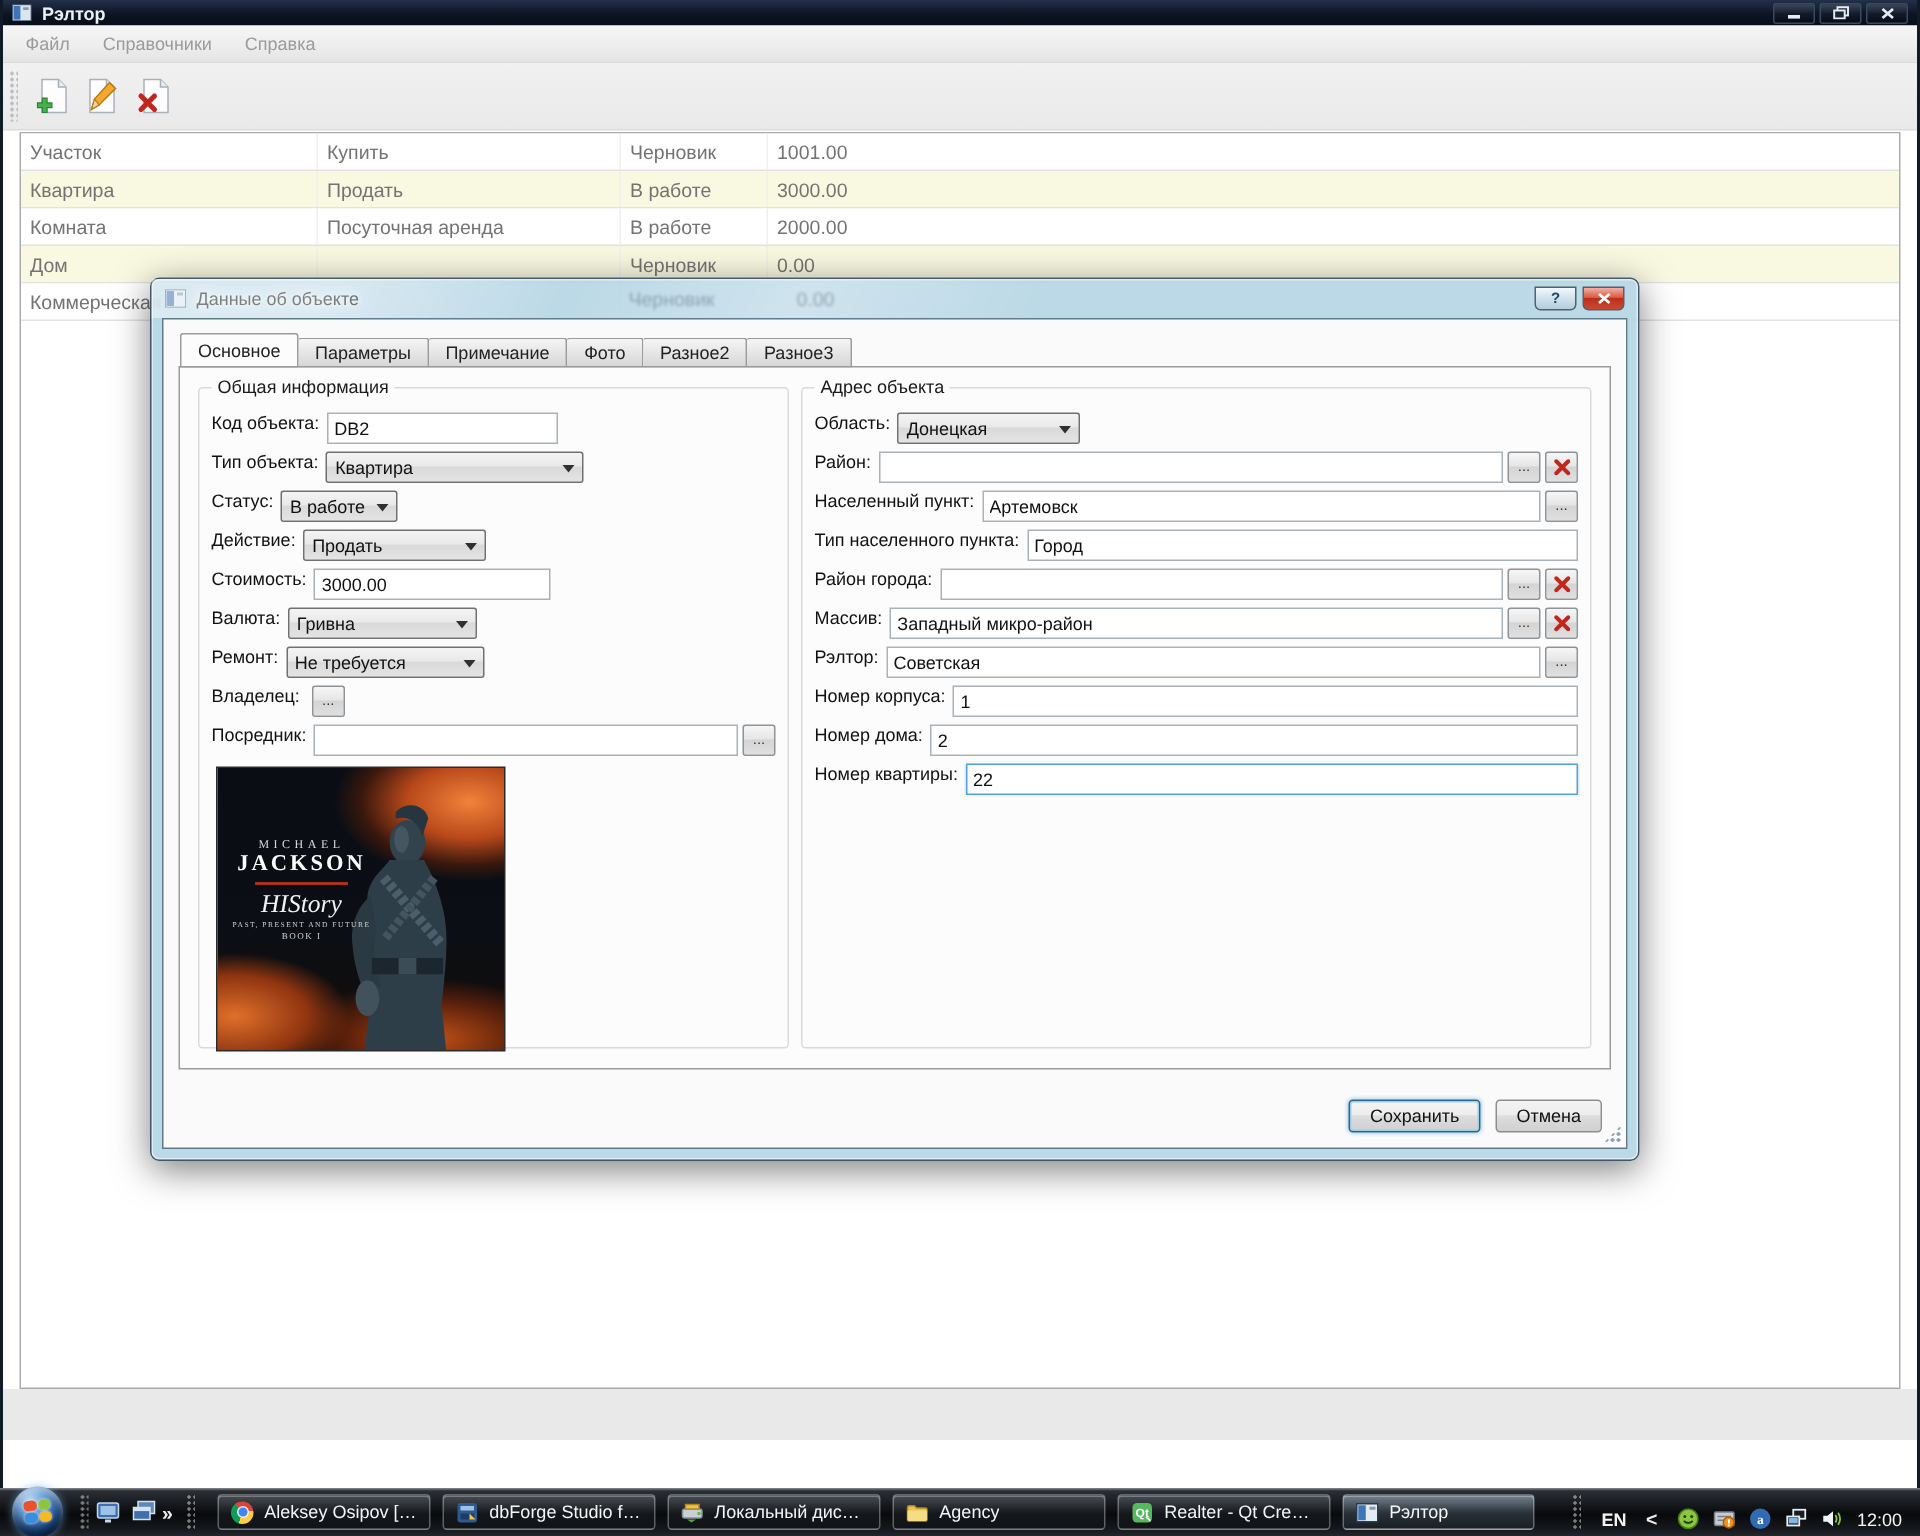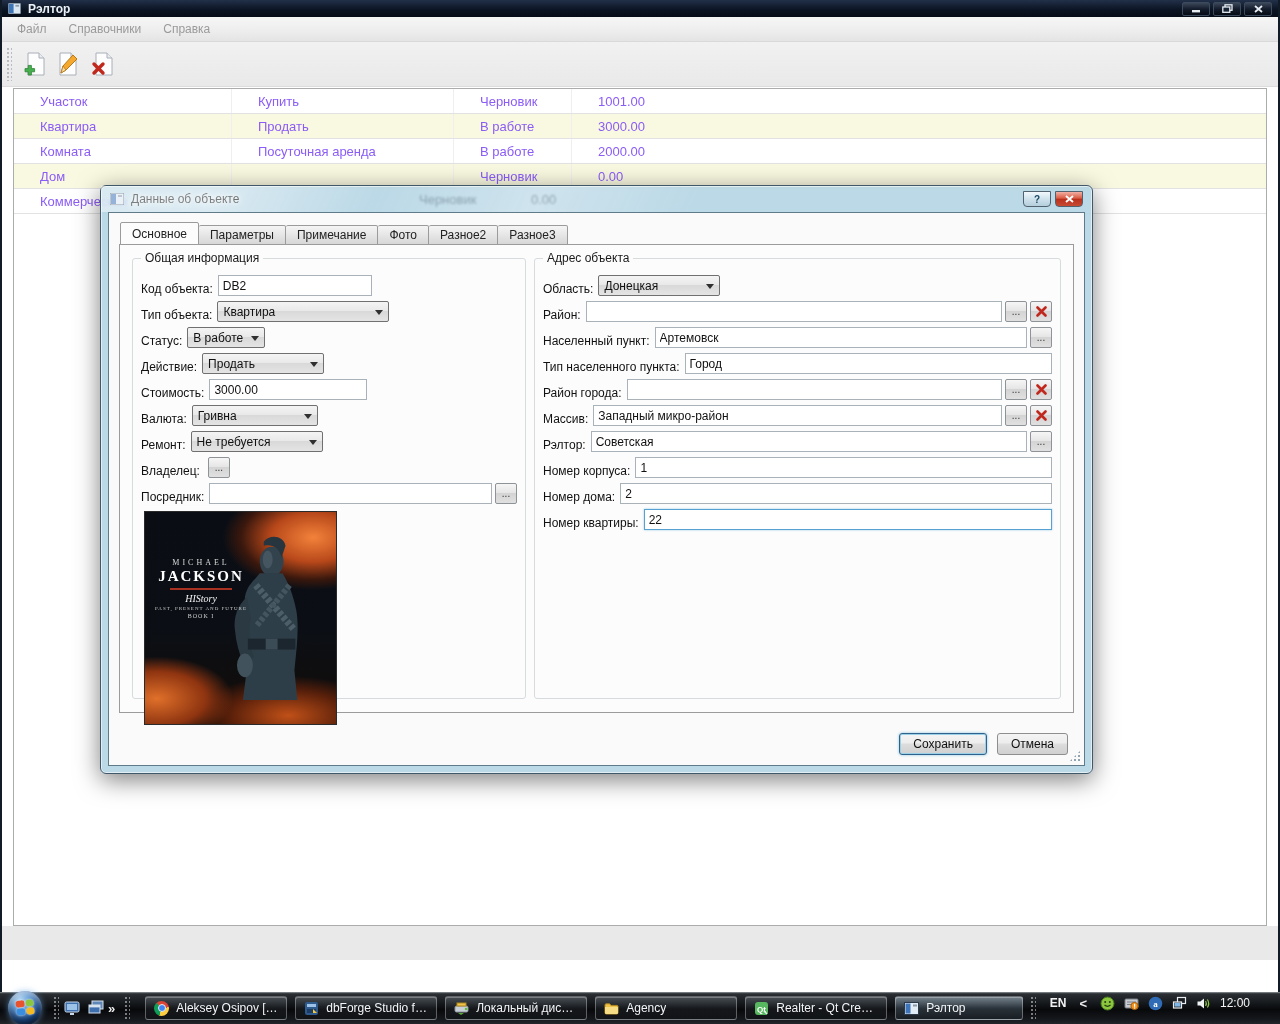--- a/index.html
+++ b/index.html
@@ -18,21 +18,21 @@
   .toolbar { height:45px; background:linear-gradient(#F1F1F1,#E9E9E9); display:flex; align-items:center; padding-left:4px; border-bottom:1px solid #DCDCDC; }
   .grip-v { width:6px; height:34px; margin-right:6px; background-image:radial-gradient(circle,#B8BCC0 1px,transparent 1.3px); background-size:4px 4px; }
   .tbtn { width:32px; height:32px; display:flex; align-items:center; justify-content:center; border-radius:3px; margin-right:2px; }
 
   
   .grid { position:absolute; left:11px; right:11px; top:88px; bottom:66px; background:#fff; border:1px solid #ACACAC; font-size:13px; }
   .g-head { display:flex; height:24px; background:linear-gradient(#FFFFFF,#F4F4F4 60%,#ECECEC); border-bottom:1px solid #C6C6C6; }
   .g-head .hc { display:flex; align-items:center; justify-content:center; border-right:1px solid #D8D8D8; color:#111; }
   .g-row { display:flex; height:25px; border-bottom:1px solid #E2E2E2; background:#fff; }
   .g-row.alt { background:#F9F9E1; }
-  .g-row .c { display:flex; align-items:center; padding-left:6px; border-right:1px solid #EFEFEF; color:#8b5cf6;margin-left:20px; }
+  .g-row .c { display:flex; align-items:center; padding-left:6px; border-right:1px solid #EFEFEF; color:#737373; }
   .w-obj{width:198px;} .w-evt{width:202px;} .w-st{width:98px;} .w-pr{flex:1; border-right:none!important;}
   .strip { position:absolute; left:0; right:0; bottom:32px; height:34px; background:#E9E9E9; }
 
   
   .dialog { position:absolute; left:100px; top:185px; width:993px; height:589px; z-index:10;
     background:rgba(173,209,226,.82); border:1px solid #41586B; border-radius:6px;
     box-shadow:0 6px 24px rgba(0,0,0,.5), inset 0 0 0 1px rgba(255,255,255,.55);
     backdrop-filter: blur(1px); }
   .dlg-titlebar { height:26px; display:flex; align-items:center; padding:0 9px; position:relative; overflow:hidden; }
   .dlg-titlebar::after { content:""; position:absolute; inset:0; background:linear-gradient(115deg,rgba(255,255,255,.45) 12%,rgba(255,255,255,0) 28%,rgba(255,255,255,.28) 44%,rgba(255,255,255,0) 60%); pointer-events:none; }
@@ -49,40 +49,40 @@
   .tab { height:20px; padding:2px 11px 0; font-size:12px; color:#222; background:linear-gradient(#F5F5F5,#E3E3E3 60%,#D7D7D7); border:1px solid #9B9B9B; border-left:none; border-radius:2px 2px 0 0; }
   .tab:first-child { border-left:1px solid #9B9B9B; }
   .tab.active { background:#FCFCFC; height:23px; margin-top:-3px; padding-top:4px; border-left:1px solid #9B9B9B; position:relative; z-index:4; }
   .tabframe { position:absolute; left:10px; right:10px; top:31px; height:469px; background:#FCFCFC; border:1px solid #9B9B9B; padding:13px 12px; display:flex; gap:8px; }
 
   .groupbox { border:1px solid #D6DBDE; border-radius:3px; position:relative; padding:16px 8px 8px 8px; }
   .groupbox > .gb-title { position:absolute; top:-8px; left:8px; background:#FCFCFC; padding:0 4px; font-size:12px; color:#1A1A1A; }
   .gb-left { width:394px; }
   .gb-right { flex:1; }
 
-  .frow { display:flex; align-items:flex-end; height:21px; margin-bottom:5px; }
+  .frow { display:flex; align-items:flex-start; height:21px; margin-bottom:5px; }
   .lbl { font-size:12px; color:#111; margin-right:5px; white-space:nowrap; }
   .txt { height:21px; border:1px solid #A9B2B8; background:#fff; font:12px "Liberation Sans",sans-serif; padding:0 4px; color:#111; }
   .txt.flex { flex:1; min-width:0; }
   .txt.focus { border:1px solid #56A0D2; box-shadow:0 0 2px #9CCCEA; }
   .combo { height:21px; display:inline-flex; align-items:center; border:1px solid #707070; border-radius:2px; background:linear-gradient(#F4F4F4,#E9E9E9 45%,#D9D9D9 50%,#E4E4E4); padding:0 5px; font-size:12px; color:#111; }
   .combo .carrow { margin-left:auto; width:0; height:0; border:4px solid transparent; border-top:5px solid #303030; margin-top:5px; }
   .sq-btn { width:22px; height:21px; margin-left:3px; border:1px solid #8E9398; border-radius:2px; background:linear-gradient(#F6F6F6,#E6E6E6 45%,#D4D4D4 50%,#E0E0E0); display:flex; align-items:center; justify-content:center; font-size:10px; color:#333; flex:none; }
 
-  .photo { width:193px; height:214px; margin:7px 0 0 3px; position:relative; overflow:hidden; border:1px solid #2A2A2A; background:
+  .photo { width:193px; height:190px; margin:7px 0 0 3px; position:relative; overflow:hidden; border:1px solid #2A2A2A; background:
       radial-gradient(ellipse 120px 70px at 88% 12%, #F2823A 0%, #B8481A 35%, rgba(90,30,8,.6) 60%, transparent 75%),
       radial-gradient(ellipse 110px 60px at 6% 88%, #E0702A 0%, #8E3410 45%, transparent 70%),
       radial-gradient(ellipse 130px 55px at 75% 96%, #C05018 0%, rgba(120,40,10,.7) 45%, transparent 72%),
       linear-gradient(#0A0E14,#0B0F15 55%,#130C08); }
   .photo svg { position:absolute; inset:0; }
   .album-text { position:absolute; left:8px; top:46px; width:96px; text-align:center; color:#E6E6E6; font-family:"Liberation Serif",serif; }
   .al1 { font-size:8px; letter-spacing:3px; color:#DADADA; }
   .al2 { font-size:15px; font-weight:bold; letter-spacing:2px; color:#FFF; margin-top:1px; }
   .alrule { width:62px; height:2px; background:#A83020; margin:3px auto; }
-  .al3 { font-size:10px; font-style:italic; color:#F2F2F2; }
+  .al3 { font-size:17px; font-style:italic; color:#F2F2F2; }
   .al4 { font-size:5px; letter-spacing:1px; color:#CFCFCF; margin-top:2px; }
   .al5 { font-size:6px; letter-spacing:1px; color:#CFCFCF; margin-top:2px; }
 
   .dlg-buttons { position:absolute; right:16px; bottom:10px; display:flex; gap:10px; }
   .btn { height:22px; padding:0 13px; border:1px solid #8E8E8E; border-radius:3px; font-size:12px; color:#111;
          background:linear-gradient(#F4F4F4,#EDEDED 45%,#DDDDDD 50%,#D0D0D0); }
   .btn.default { border-color:#2C628B; box-shadow:inset 0 0 0 1px #9CCFE8, 0 0 3px #8CC4E0; }
   .sizegrip { position:absolute; right:3px; bottom:3px; width:12px; height:12px;
       background-image:radial-gradient(circle,#8FA4B0 1.2px,transparent 1.4px); background-size:4px 4px; background-position:bottom right; clip-path:polygon(100% 0,100% 100%,0 100%); }
 
@@ -98,21 +98,21 @@
   .f1{background:#E8522C;} .f2{background:#8CC63E;} .f3{background:#3B8DDD;} .f4{background:#F5B922;}
   .tgrip { width:6px; height:24px; margin:0 5px; background-image:radial-gradient(circle,rgba(255,255,255,.45) 1px,transparent 1.2px); background-size:4px 4px; }
   .ql { display:flex; align-items:center; gap:8px; }
   .chev { color:#EDEDED; font-size:13px; font-weight:bold; padding:0 4px; }
   .tasks { display:flex; gap:8px; margin-left:10px; }
   .task { width:142px; height:24px; display:flex; align-items:center; gap:7px; padding:0 8px; border:1px solid rgba(255,255,255,.32); border-radius:3px;
       background:linear-gradient(rgba(130,140,150,.38),rgba(60,66,72,.28) 50%,rgba(12,14,16,.38));
       box-shadow:inset 0 1px 0 rgba(255,255,255,.28); color:#F3F5F7; font-size:12px; white-space:nowrap; overflow:hidden; }
   .task.active { width:128px; background:linear-gradient(rgba(185,205,220,.55),rgba(95,115,130,.4) 50%,rgba(30,38,44,.5)); }
   .task .tl { overflow:hidden; text-overflow:ellipsis; }
-  .tray { margin-left:auto; display:flex; align-items:flex-start; gap:9px; padding-right:30px; color:#F2F2F2; font-size:12px; }
+  .tray { margin-left:auto; display:flex; align-items:flex-end; gap:9px; padding-right:12px; color:#F2F2F2; font-size:12px; }
   .ticon { width:15px; height:15px; flex:none; }
   .clock { font-size:12px; color:#F5F5F5; }
 
   .ico16 { width:16px; height:16px; flex:none; }
 </style>
 </head>
 <body>
 
 <div class="screen">
 

